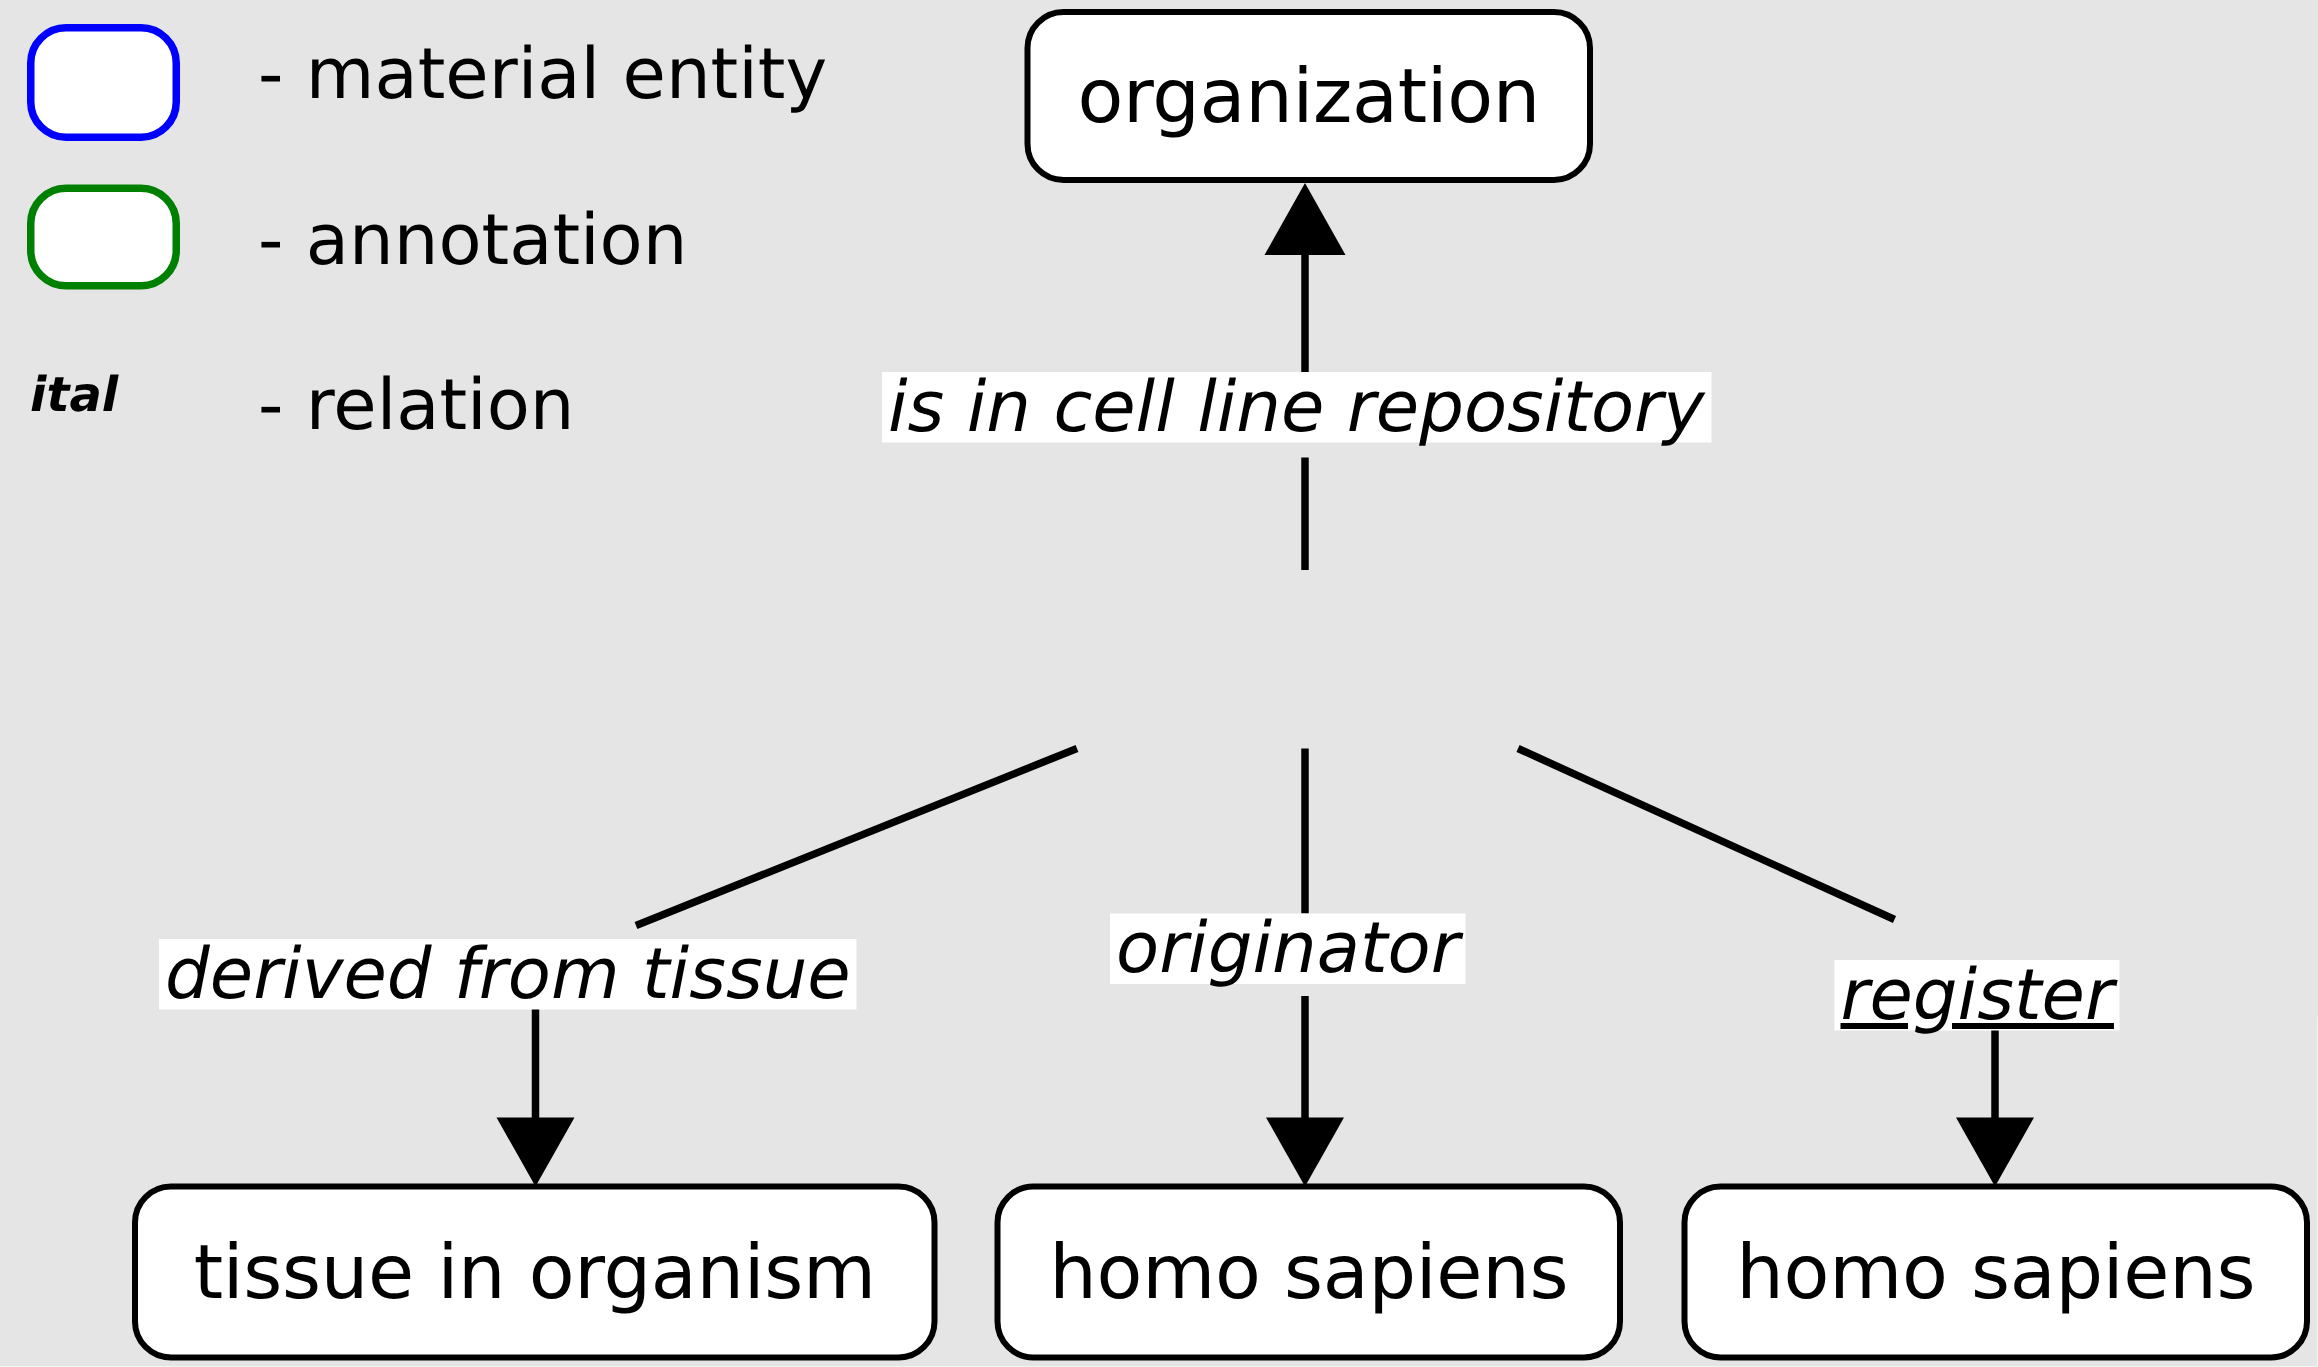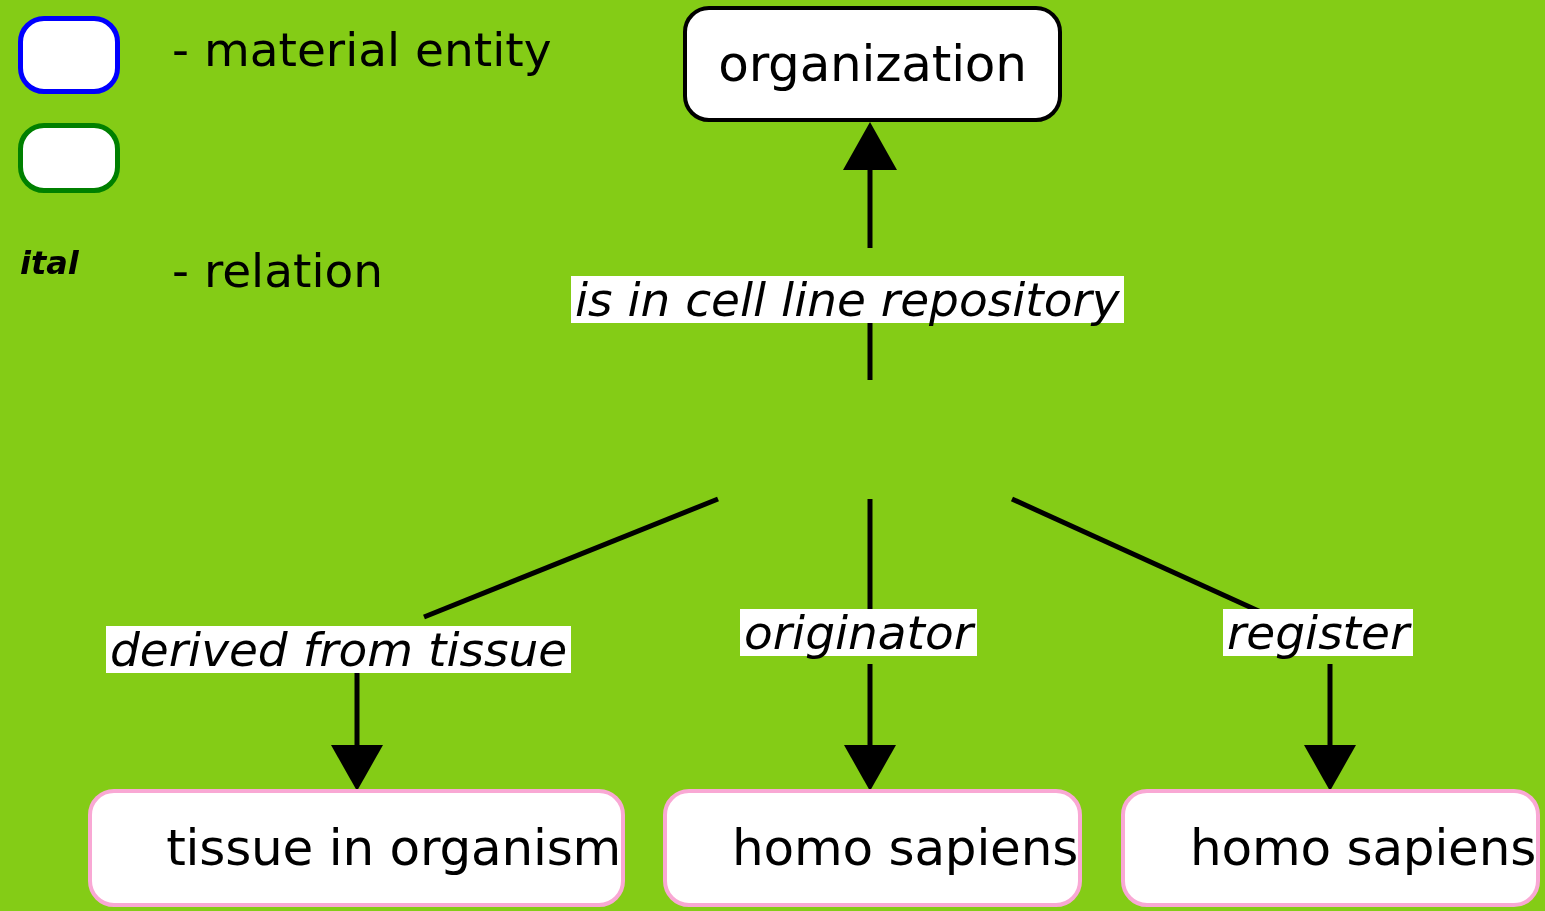--- a/index.html
+++ b/index.html
@@ -8,21 +8,21 @@
     padding: 0;
     background: #ffffff;
   }
   body {
     font-family: "DejaVu Sans", "Liberation Sans", sans-serif;
   }
   #canvas {
     position: relative;
     width: 1545px;
     height: 911px;
-    background: #84cc16;
+    background: #e5e5e5;
     overflow: hidden;
   }
   #edges {
     position: absolute;
     left: 0;
     top: 0;
     width: 1545px;
     height: 911px;
     pointer-events: none;
   }
@@ -42,23 +42,22 @@
   }
   .node.material {
     border: 4px solid #000000;
     border-radius: 26px;
   }
   .node.material.focus {
     border-width: 8px;
     border-radius: 28px;
   }
   .node.annotation {
-    border: 4px solid #f9a8d4;
+    border: 4px solid #000000;
     border-radius: 26px;
-    justify-content: flex-end;
   }
   .node-label {
     font-size: 50px;
     letter-spacing: -0.2px;
   }
 
   
   .legend-swatch {
     position: absolute;
     box-sizing: border-box;
@@ -131,20 +130,21 @@
       <line x1="1012" y1="499" x2="1263" y2="613" stroke="#000000" stroke-width="5"></line>
       <line x1="1330" y1="664" x2="1330" y2="748" stroke="#000000" stroke-width="5"></line>
       <polygon points="1330,791 1304,745 1356,745" fill="#000000"></polygon>
     </g>
   </svg>
 
   <div class="legend-swatch material" style="left:18px; top:16px; width:102px; height:78px;"></div>
   <div class="legend-text" style="left:172px; top:26px;">- material entity</div>
 
   <div class="legend-swatch annotation" style="left:18px; top:123px; width:102px; height:70px;"></div>
+  <div class="legend-text" style="left:172px; top:137px;">- annotation</div>
 
   <div class="legend-ital" style="left:20px; top:247px;">ital</div>
   <div class="legend-text" style="left:172px; top:247px;">- relation</div>
 
   <div class="node material" style="left:683px; top:6px; width:379px; height:116px;">
     <span class="node-label">organization</span>
   </div>
 
 
   <div class="node annotation" style="left:88px; top:789px; width:537px; height:118px;">
@@ -152,21 +152,21 @@
   </div>
 
   <div class="node annotation" style="left:663px; top:789px; width:419px; height:118px;">
     <span class="node-label">homo sapiens</span>
   </div>
 
   <div class="node annotation" style="left:1121px; top:789px; width:419px; height:118px;">
     <span class="node-label">homo sapiens</span>
   </div>
 
-  <div class="rel-label" style="left:571px; top:248px;margin-top:28px;">is in cell line repository</div>
+  <div class="rel-label" style="left:588px; top:248px;">is in cell line repository</div>
 
   <div class="rel-label" style="left:106px; top:609px;margin-top:17px;">derived from tissue</div>
 
   <div class="rel-label" style="left:740px; top:609px;">originator</div>
 
-  <div class="rel-label" style="left:1223px; top:609px;">register</div>
+  <div class="rel-label" style="left:1223px; top:640px;text-decoration:underline;">register</div>
 
 </div>
 
 </body></html>

